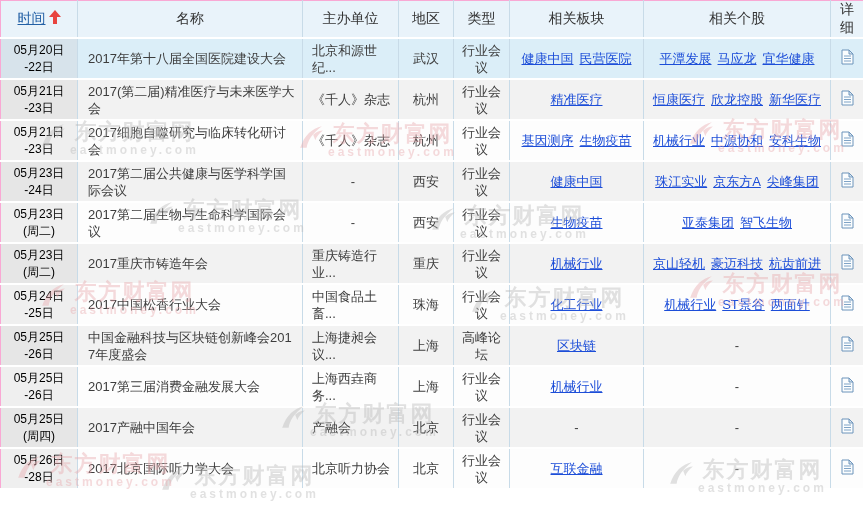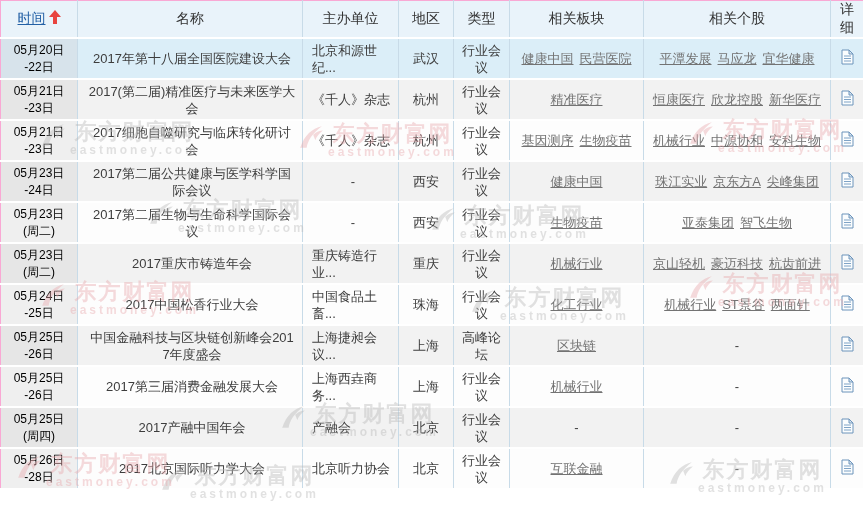--- a/index.html
+++ b/index.html
@@ -6,31 +6,31 @@
   body{font-family:"Liberation Sans","DejaVu Sans",sans-serif;}
   .stage{position:relative;width:863px;height:510px;overflow:hidden;background:#fff;}
 
   table.conf{border-collapse:collapse;table-layout:fixed;width:863px;border:1px solid #f9a8d4;}
   th,td{box-sizing:border-box;border-right:1px solid #c8dbe8;border-bottom:2px solid #ffffff;
         font-size:13px;color:#3d3d3d;text-align:center;padding:0 4px;overflow:hidden;}
   th:last-child,td:last-child{border-right:none;}
   thead th{background:#e9f3fa;height:36px;font-weight:400;font-size:14px;color:#333;}
   tbody td{height:41px;line-height:17px;}
 
-  td.name-cell{text-align:center;padding:0 6px 0 10px;word-break:break-all;line-height:17px;}
+  td.name-cell{text-align:left;padding:0 6px 0 10px;word-break:break-all;line-height:17px;}
   td.organizer-cell{text-align:left;padding-left:9px;}
   td.organizer-cell.dash,td.dash{text-align:center;}
   td.time-cell{font-size:12px;color:#000000;line-height:17px;}
 
   .row-hl  td{background:#dbeef8;}  .row-hl  td.time-cell{background:#d7e3eb;}
   .row-alt td{background:#f2f2f2;}  .row-alt td.time-cell{background:#e6e6e6;}
   .row-plain td{background:#fdfdfd;}.row-plain td.time-cell{background:#efefef;}
 
   a.hlink{color:#2360a5;text-decoration:underline;cursor:pointer;}
-  a.cell-link{color:#737373;text-decoration:underline;cursor:pointer;margin:0 3px;white-space:nowrap;}
+  a.cell-link{color:#1d4ed8;text-decoration:underline;cursor:pointer;margin:0 3px;white-space:nowrap;}
   a.detail-link{display:inline-block;line-height:0;cursor:pointer;}
 
   .sort-arrow{display:inline-block;position:relative;width:12px;height:13px;margin-left:3px;vertical-align:-1px;}
   .sort-arrow:before{content:"";position:absolute;left:0;top:-1px;width:0;height:0;
       border:6px solid transparent;border-top:none;border-bottom:7px solid #e8433e;}
   .sort-arrow:after{content:"";position:absolute;left:4px;top:6px;width:4px;height:7px;background:#e8433e;}
 
   .wm-layer{position:absolute;left:0;top:0;width:863px;height:510px;pointer-events:none;}
   .wm{position:absolute;display:flex;align-items:flex-start;white-space:nowrap;text-align:center;}
   .wm .wm-logo{margin-right:4px;margin-top:2px;}

